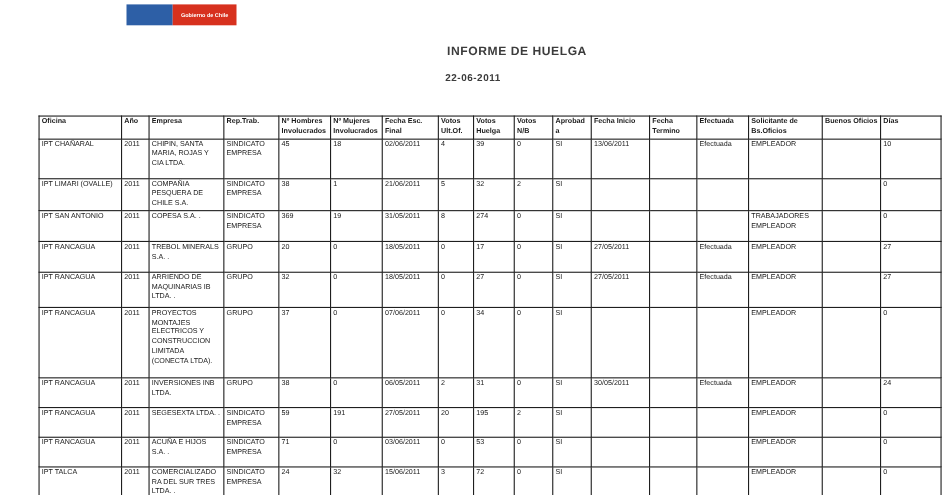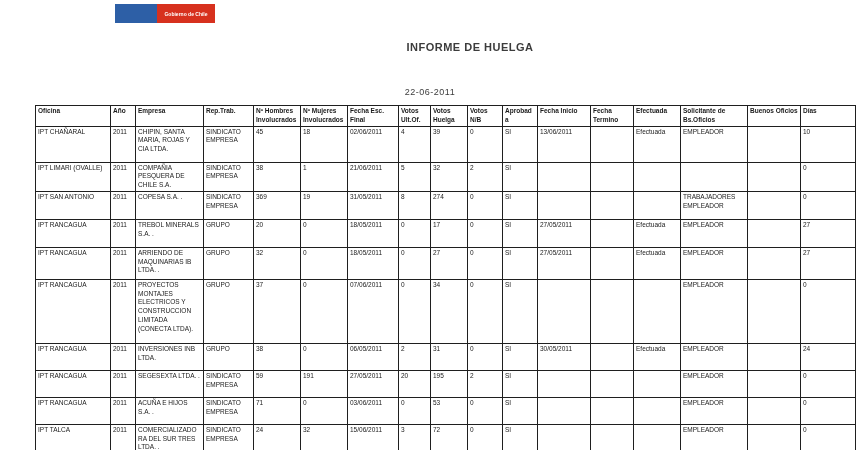--- a/index.html
+++ b/index.html
@@ -13,22 +13,22 @@
   .logo{position:absolute;left:115px;top:4px;height:19px;display:flex;}
   .logo-blue{width:42px;height:19px;}
   .logo-red{width:58px;height:19px;display:flex;align-items:center;justify-content:center;}
   .logo-red span{color:#fff;font-size:5px;font-weight:bold;white-space:nowrap;}
   
   .report-title{
     position:absolute;top:41px;left:0;width:100%;text-align:center;
     font-size:11px;font-weight:bold;color:#3c3c3c;letter-spacing:.5px;padding-left:40px;
   }
   .report-date{
-    position:absolute;top:87px;left:0;width:100%;text-align:center;
-    font-size:9px;font-weight:normal;color:#3c3c3c;letter-spacing:.5px;
+    position:absolute;top:66px;left:0;width:100%;text-align:center;
+    font-size:9px;font-weight:bold;color:#3c3c3c;letter-spacing:.5px;
   }
   
   .tbl-wrap{position:absolute;left:35px;top:105px;width:820px;}
   table{border-collapse:collapse;table-layout:fixed;width:820px;}
   th,td{
     border:1px solid #1f1f1f;
     font-size:6.5px;line-height:1.35;
     padding:1px 2px;vertical-align:top;text-align:left;
     word-wrap:break-word;overflow:hidden;
   }

